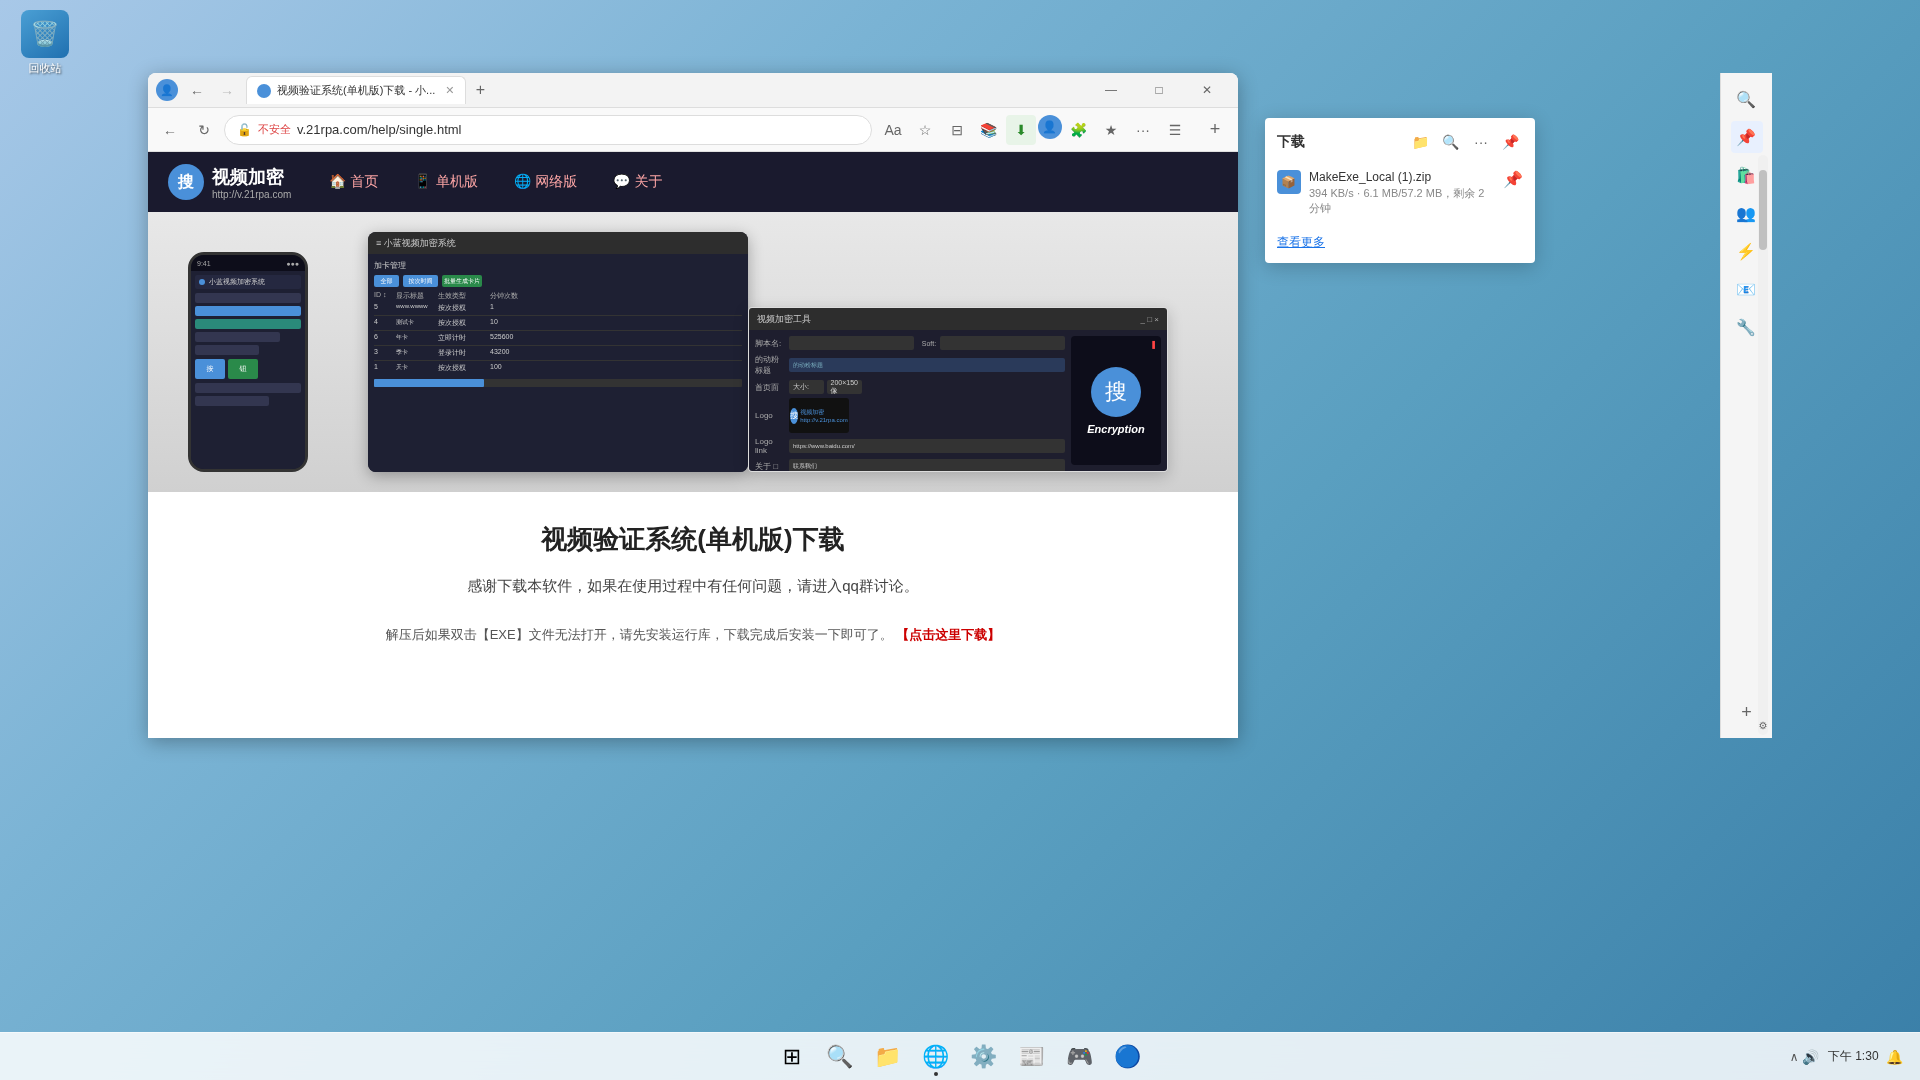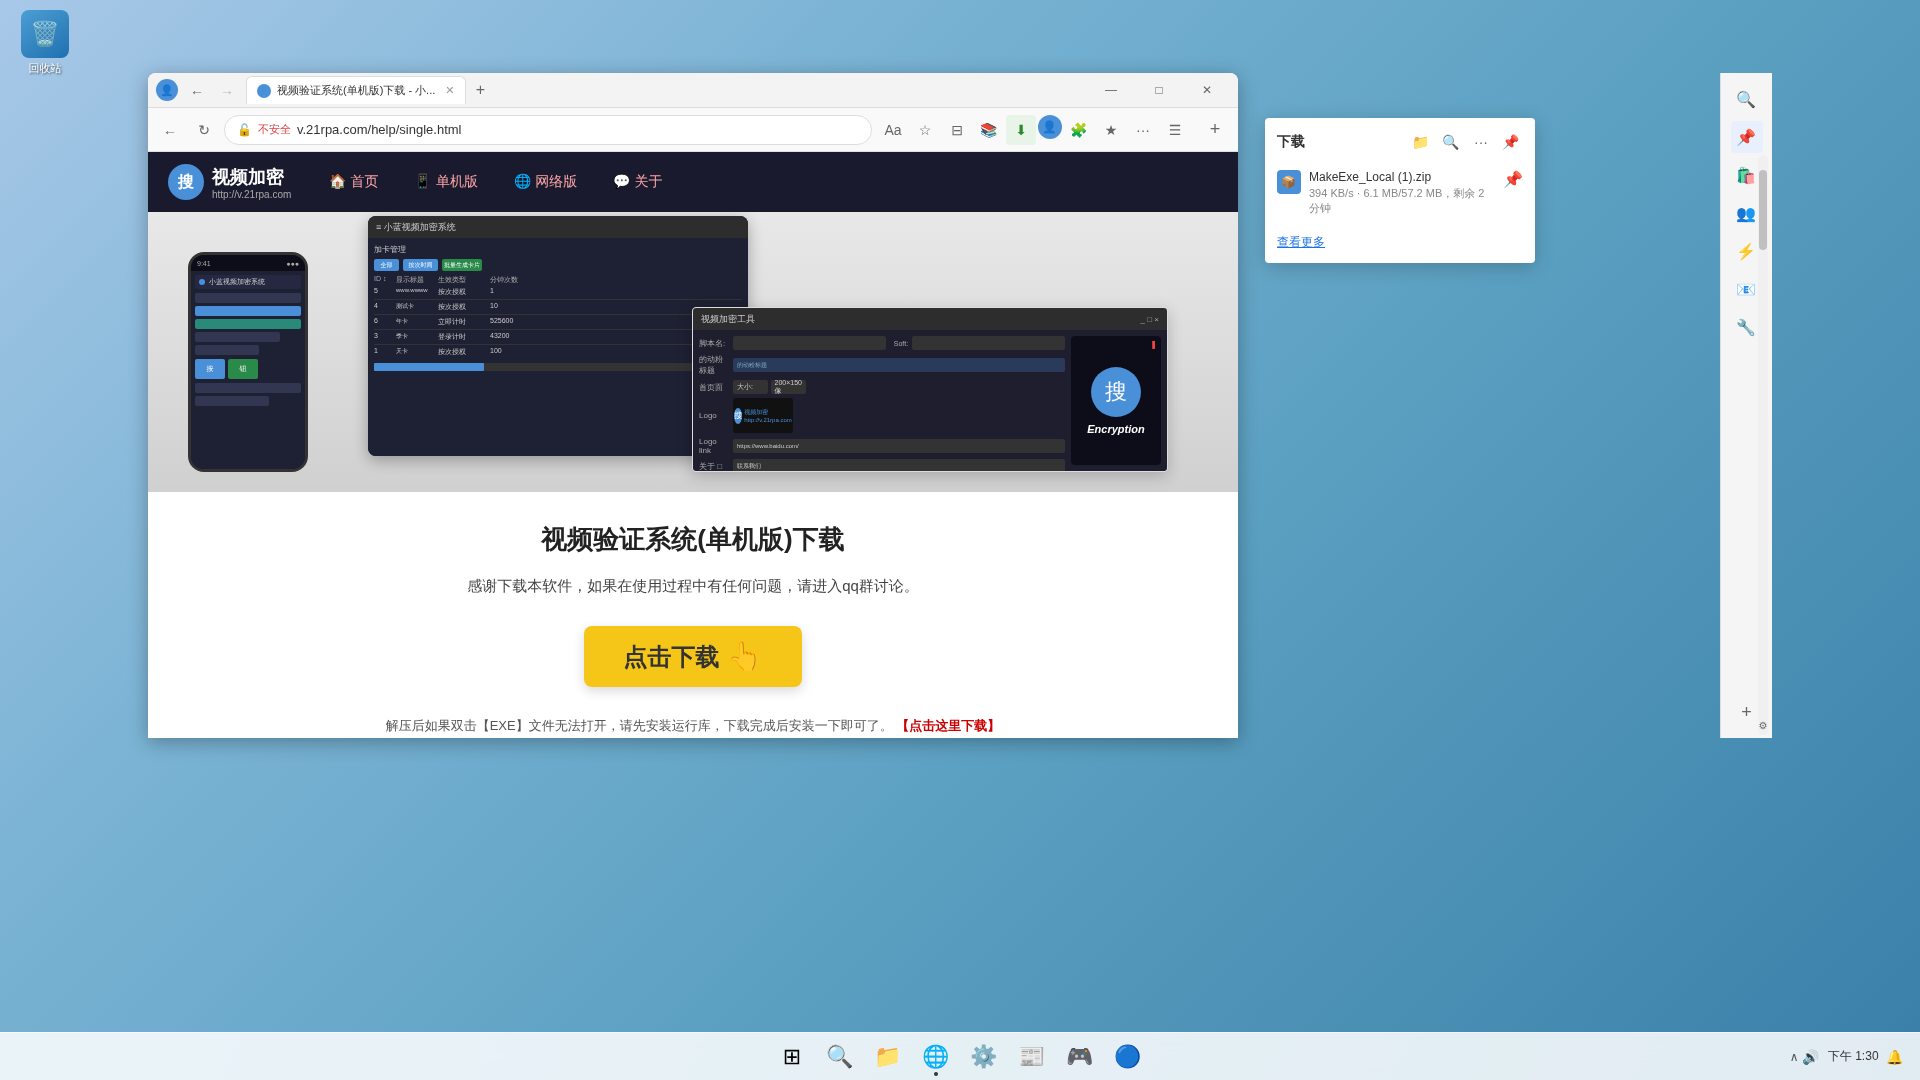--- a/index.html
+++ b/index.html
@@ -324,21 +324,21 @@
       width: 380px;
       height: 240px;
       background: #1a1a2e;
       border-radius: 8px;
       position: relative;
       z-index: 2;
       overflow: hidden;
       box-shadow: 0 4px 15px rgba(0,0,0,0.3);
     }
     .screenshot-right {
-      width: 476px;
+      width: 420px;
       height: 165px;
       background: white;
       border-radius: 4px;
       position: absolute;
       right: 50px;
       bottom: 0;
       z-index: 3;
       overflow: hidden;
       box-shadow: 0 4px 15px rgba(0,0,0,0.2);
       border: 1px solid #ddd;
@@ -818,21 +818,21 @@
                 <div style="display:flex;gap:3px;margin-top:4px;">
                   <div style="width:30px;height:20px;background:#4a90d9;border-radius:2px;font-size:7px;color:white;display:flex;align-items:center;justify-content:center;">按</div>
                   <div style="width:30px;height:20px;background:#2a8a4a;border-radius:2px;font-size:7px;color:white;display:flex;align-items:center;justify-content:center;">钮</div>
                 </div>
                 <div class="mobile-row" style="margin-top:4px;"></div>
                 <div class="mobile-row" style="width:70%"></div>
               </div>
             </div>
           </div>
 
-          <div class="screenshot-main" style="margin: 16px auto; position:absolute; left:200px; bottom:0;">
+          <div class="screenshot-main" style="margin: 0 auto; position:absolute; left:200px; bottom:0;">
             <div class="screenshot-titlebar">
               <span style="color:#ccc;font-size:9px;">≡ 小蓝视频加密系统</span>
             </div>
             <div class="ss-content">
               <div class="ss-main-content">
                 <div style="font-size:8px;color:#ccc;margin-bottom:4px;">加卡管理</div>
                 <div class="ss-table-header">
                   <div class="ss-table-btn" style="width:25px;font-size:6px;">全部</div>
                   <div class="ss-table-btn" style="width:35px;font-size:6px;">按次时间</div>
                   <div class="ss-table-btn green" style="width:40px;font-size:6px;">批量生成卡片</div>
@@ -931,24 +931,20 @@
             </div>
           </div>
 
         </div>
       </div>
 
       <div class="content-section">
         <h1 class="content-title">视频验证系统(单机版)下载</h1>
         <p class="content-subtitle">感谢下载本软件，如果在使用过程中有任何问题，请进入qq群讨论。</p>
 
-        <div class="download-btn">
-          <span>点击下载</span>
-          <span class="download-cursor">👆</span>
-        </div>
 
         <p class="download-note">
           <span>解压后如果双击【EXE】文件无法打开，请先安装运行库，下载完成后安装一下即可了。</span>
           <span class="download-link">【点击这里下载】</span>
         </p>
 
         
       </div>
     </div>
 

